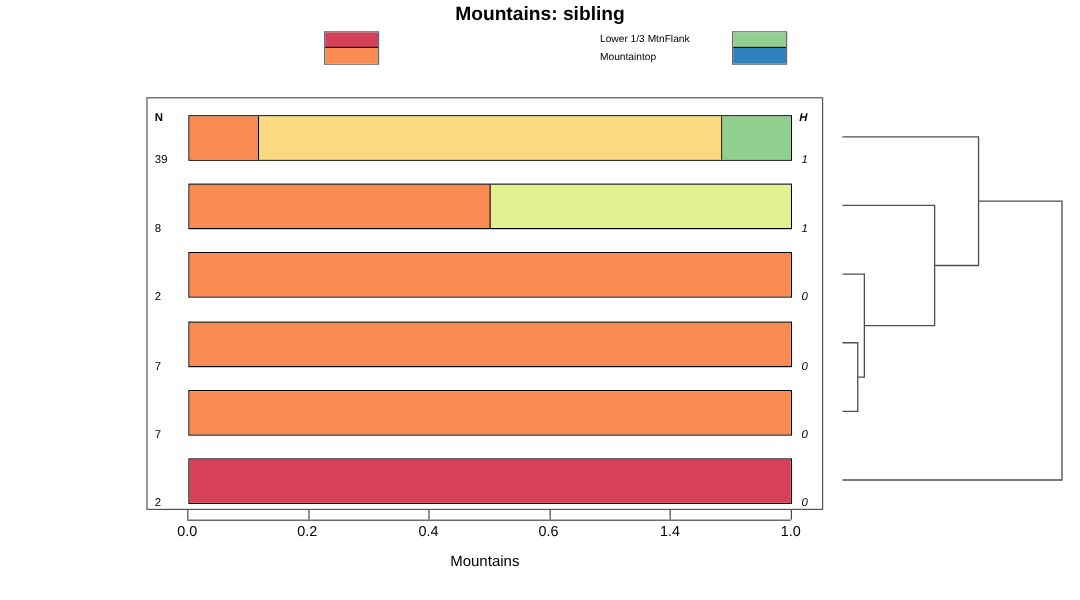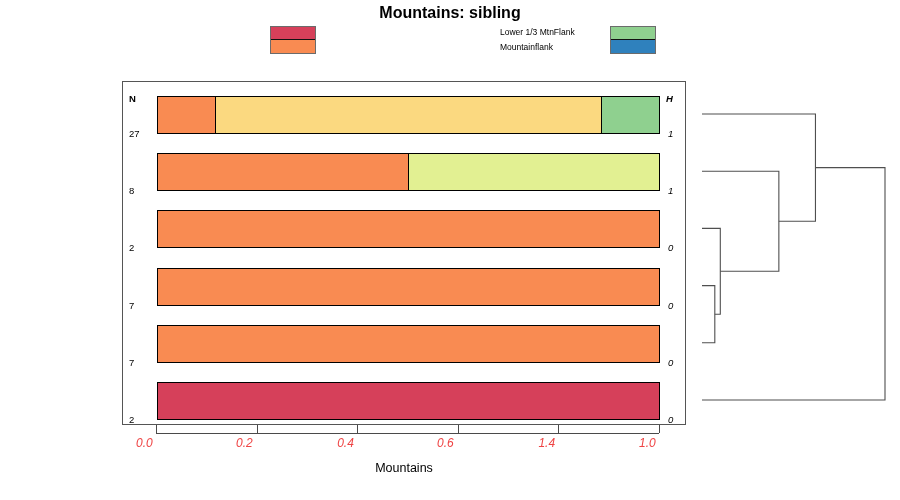--- a/index.html
+++ b/index.html
@@ -161,24 +161,23 @@
     top: 0px;
     width: 1px;
     height: 8px;
     background: #4a4a4a;
   }
   .xtick-label {
     position: absolute;
     top: 11px;
     width: 40px;
     margin-left: -20px;
-    text-align: left;
+    text-align: center;
     font-size: 12px;
-    color: #ef4444;
-    font-style: italic;
+    color: #000000;
   }
   #xaxis-title {
     position: absolute;
     left: 0; right: 0;
     top: 36px;
     text-align: center;
     font-size: 12.5px;
     color: #000000;
   }
 
@@ -205,40 +204,40 @@
       <div class="legend-swatches">
         <div class="legend-swatch top" style="background: rgb(214, 64, 90);"></div>
         <div class="legend-swatch" style="background: rgb(249, 139, 82);"></div>
       </div>
     </div>
 
 
     <div class="legend-col c2">
       <div class="legend-labels">
         <div class="legend-label">Lower 1/3 MtnFlank</div>
-        <div class="legend-label">Mountainflank</div>
+        <div class="legend-label">Mountaintop</div>
       </div>
       <div class="legend-swatches">
         <div class="legend-swatch top" style="background: rgb(143, 208, 143);"></div>
         <div class="legend-swatch" style="background: rgb(47, 129, 189);"></div>
       </div>
     </div>
 
   </div>
 
 
   <div id="panel">
     <div class="n-header" style="left:6px; top:11px;">N</div>
     <div class="h-header" style="left:543px; top:11px;">H</div>
   <div class="bar-row" style="top: 14px;">
         <div class="bar-seg" style="flex: 0.114 1 0%; background: rgb(249, 139, 82);"></div>
         <div class="bar-seg" style="flex: 0.772 1 0%; background: rgb(251, 217, 128);"></div>
         <div class="bar-seg last" style="flex: 0.114 1 0%; background: rgb(143, 208, 143);"></div>
       </div>
-      <div class="n-value" style="left: 6px; top: 46px;">27</div>
+      <div class="n-value" style="left: 6px; top: 46px;">39</div>
       <div class="h-value" style="left: 545px; top: 46px;">1</div>
       <div class="bar-row" style="top: 71.2px;">
         <div class="bar-seg" style="flex: 0.5 1 0%; background: rgb(249, 139, 82);"></div>
         <div class="bar-seg last" style="flex: 0.5 1 0%; background: rgb(226, 240, 146);"></div>
       </div>
       <div class="n-value" style="left: 6px; top: 103.2px;">8</div>
       <div class="h-value" style="left: 545px; top: 103.2px;">1</div>
       <div class="bar-row" style="top: 128.4px;">
         <div class="bar-seg last" style="flex: 1 1 0%; background: rgb(249, 139, 82);"></div>
       </div>

